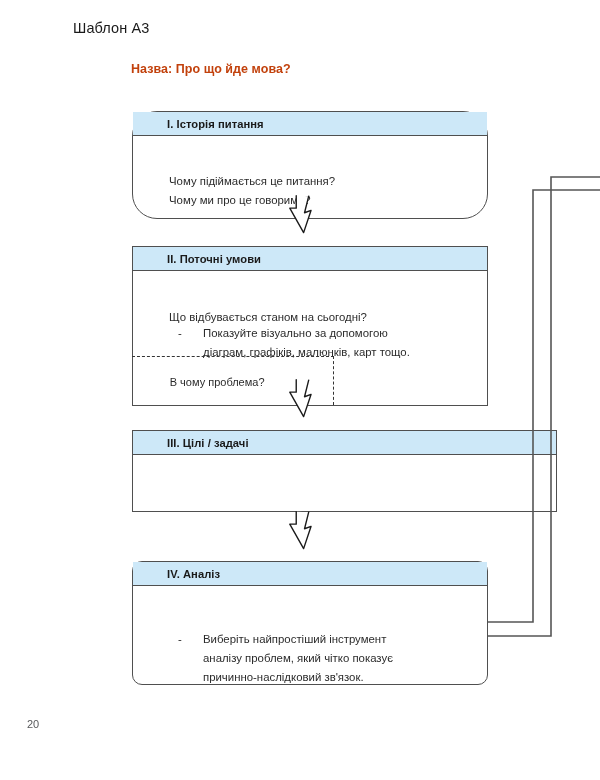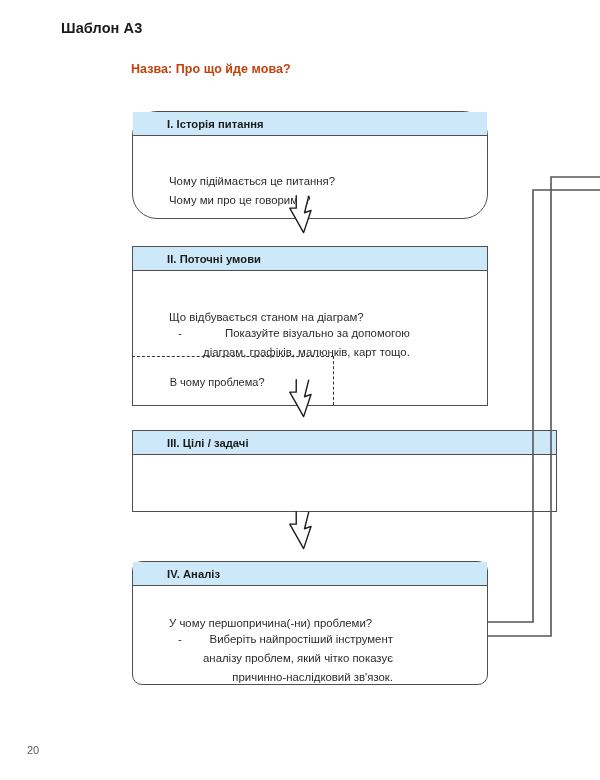--- a/index.html
+++ b/index.html
@@ -19,24 +19,24 @@
   .page {
     position: absolute;
     inset: 0;
     width: 600px;
     height: 780px;
   }
 
   
   .doc-title {
     position: absolute;
-    left: 61px;
+    left: 73px;
     top: 20px;
     font-size: 14.5px;
-    font-weight: bold;
+    font-weight: normal;
     letter-spacing: 0.1px;
     color: #1a1a1a;
   }
   .doc-subtitle {
     position: absolute;
     left: 131px;
     top: 62px;
     font-size: 12.5px;
     font-weight: bold;
     letter-spacing: 0.05px;
@@ -82,21 +82,20 @@
   }
   .bullet-dash {
     width: 34px;
     flex: 0 0 34px;
     text-align: left;
     padding-left: 9px;
     box-sizing: border-box;
   }
   .bullet-text {
     white-space: pre-line;
-    text-align: right;
   }
 
   
   .dashed-box {
     position: absolute;
     box-sizing: border-box;
     border-top: 1.4px dashed #333333;
     border-right: 1.4px dashed #333333;
     left: -1.3px;
     width: 202px;
@@ -122,21 +121,21 @@
   
   .connector {
     position: absolute;
     overflow: visible;
   }
 
   
   .page-number {
     position: absolute;
     left: 27px;
-    top: 744px;
+    top: 718px;
     font-size: 11px;
     color: #58595b;
   }
 </style>
 </head>
 <body>
 
 <div class="page">
 
   <div class="doc-title">Шаблон А3</div>
@@ -147,42 +146,41 @@
     <div class="box-header">I. Історія питання</div>
     <div class="box-body" style="height:82px;">
       <div class="body-text" style="top:36px;">Чому підіймається це питання?
 Чому ми про це говоримо?</div>
     </div>
   </div>
 
   <div class="box" style="left:132px; top:246px; width:356px; height:160px;">
     <div class="box-header">II. Поточні умови</div>
     <div class="box-body" style="height:134px;">
-      <div class="body-text" style="top:37px;">Що відбувається станом на діаграм?</div>
+      <div class="body-text" style="top:37px;">Що відбувається станом на сьогодні?</div>
 
       <div class="bullet-row" style="top:53px;">
         <span class="bullet-dash">-</span>
         <span class="bullet-text">Показуйте візуально за допомогою
 діаграм, графіків, малюнків, карт тощо.</span>
       </div>
 
       <div class="dashed-box" style="top:85px;">
         <div class="dashed-box-label">В чому проблема?</div>
       </div>
     </div>
   </div>
 
   <div class="box" style="left:132px; top:430px; width:425px; height:82px;">
     <div class="box-header">III. Цілі / задачі</div>
   </div>
 
   <div class="box" style="left:132px; top:561px; width:356px; height:124px;border-radius:10px;">
     <div class="box-header">IV. Аналіз</div>
     <div class="box-body" style="height:98px;">
-      <div class="body-text" style="top:28px;">У чому першопричина(-ни) проблеми?</div>
 
       <div class="bullet-row" style="top:44px;">
         <span class="bullet-dash">-</span>
         <span class="bullet-text">Виберіть найпростіший інструмент
 аналізу проблем, який чітко показує
 причинно-наслідковий зв'язок.</span>
       </div>
     </div>
   </div>
 

